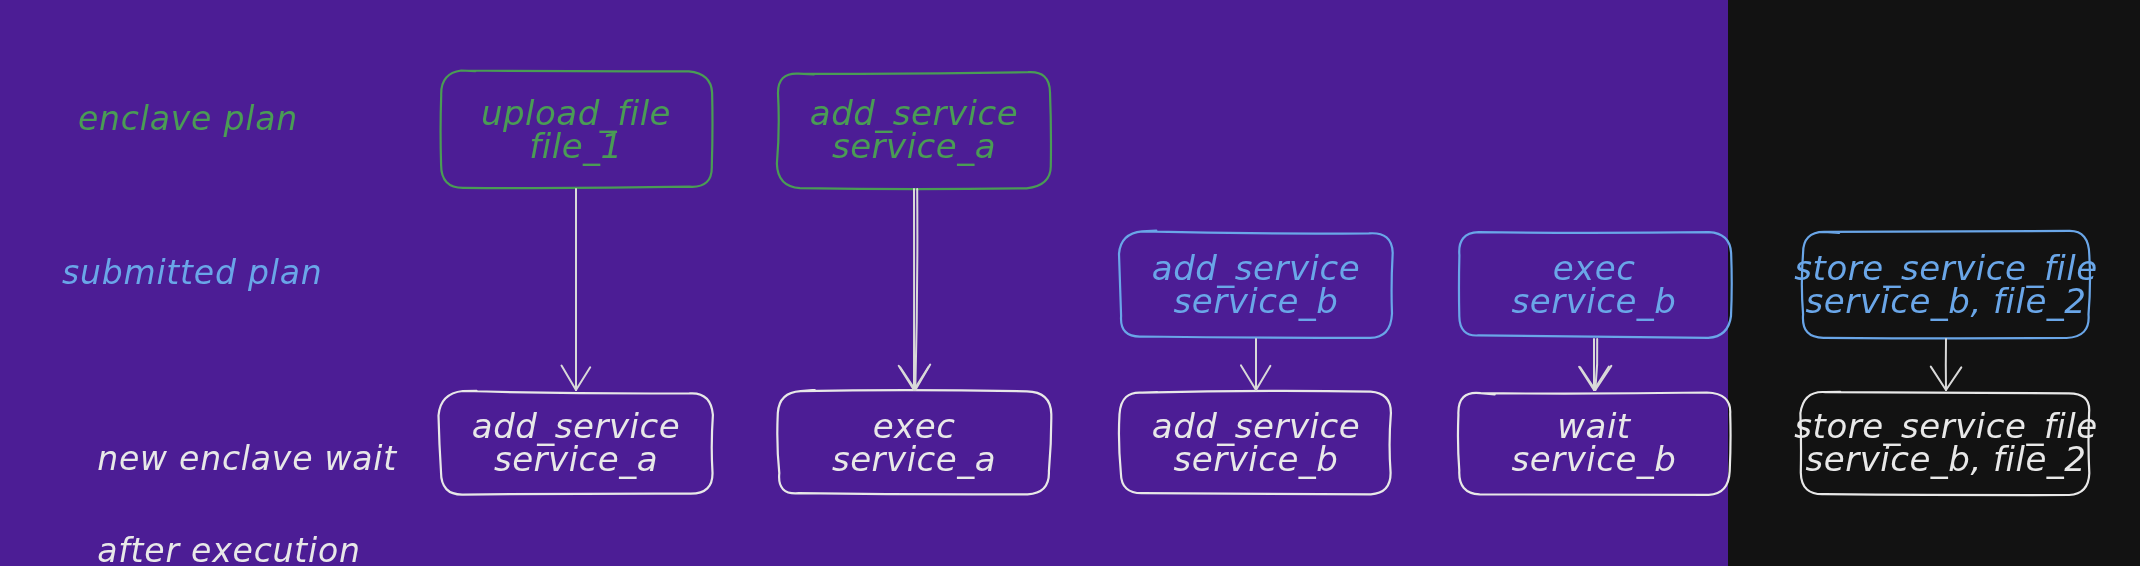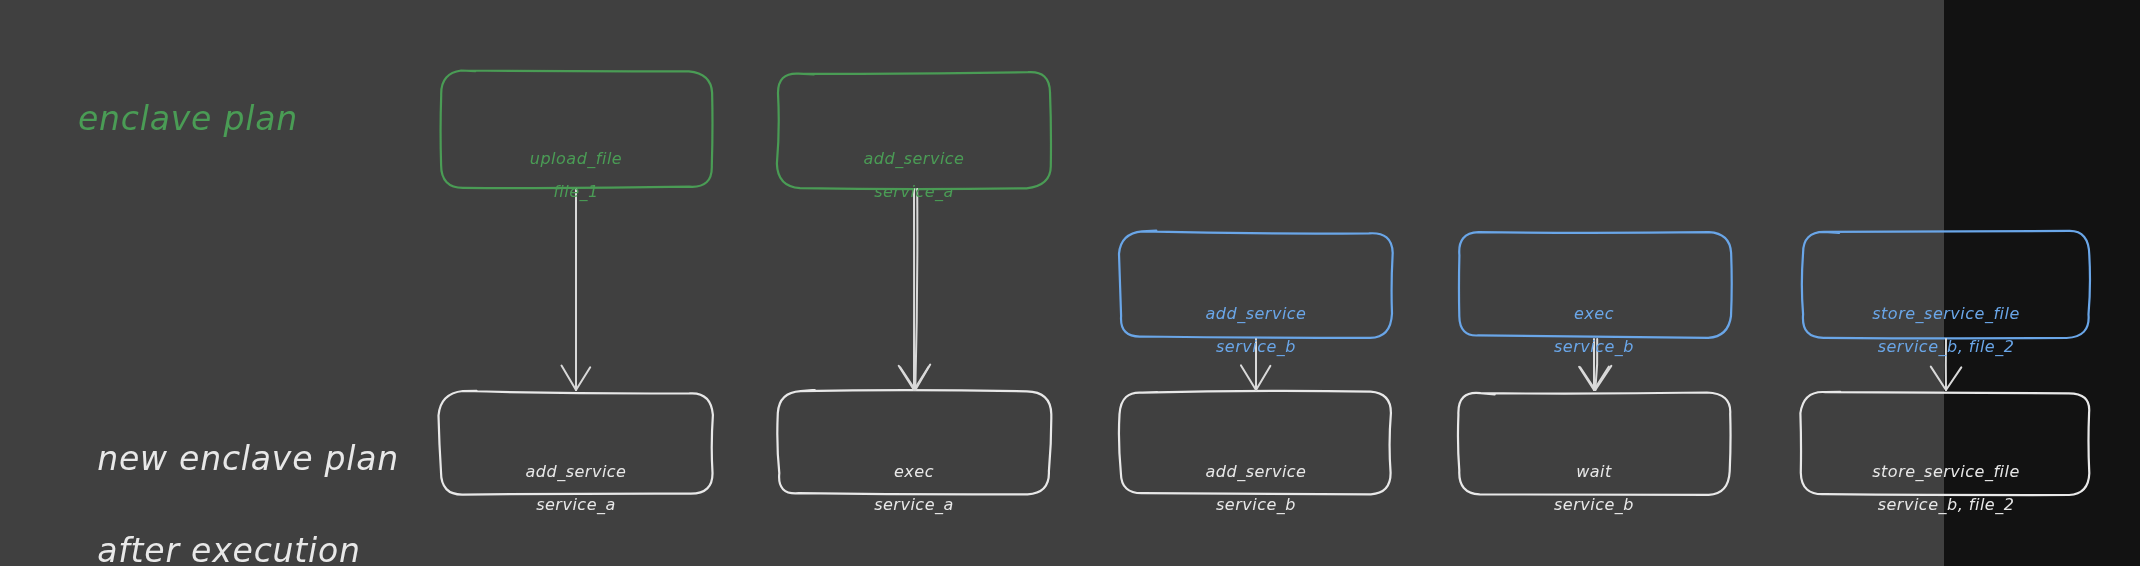--- a/index.html
+++ b/index.html
@@ -8,23 +8,23 @@
     background: #121212;
   }
   body {
     width: 2140px;
     height: 566px;
     overflow: hidden;
     font-family: "DejaVu Sans", sans-serif;
   }
   #canvas {
     position: relative;
-    width: 1944px;
+    width: 1728px;
     height: 566px;
-    background: #404040;
+    background: #4c1d95;
   }
   #sketch {
     position: absolute;
     left: 0;
     top: 0;
     width: 2140px;
     height: 566px;
   }
   .row-label {
     position: absolute;
@@ -43,27 +43,26 @@
 
   .node {
     position: absolute;
     display: flex;
     flex-direction: column;
     align-items: center;
     justify-content: center;
     box-sizing: border-box;
     font-family: "DejaVu Sans", sans-serif;
     font-style: italic;
-    font-size: 16px;
+    font-size: 34px;
     line-height: 33px;
     letter-spacing: 0.5px;
     text-align: center;
     background: transparent;
     pointer-events: auto;
-    margin-top: 45px;
   }
   .node .l1, .node .l2 { white-space: pre; display: block; }
   .node.green { color: #4a9c55; }
   .node.blue  { color: #6aa6e8; }
   .node.white { color: #e8e8e8; }
 </style>
 </head>
 <body>
 
 <div id="canvas">
@@ -97,23 +96,24 @@
       <path d="M 1597.2 339.0 Q 1598.0 364.5 1595.3 390.0" fill="none" stroke="#d9d9d9" stroke-width="2" stroke-linecap="round" stroke-linejoin="round" opacity="1"></path>
       <path d="M 1580.2 367.4 L 1595.3 390.0" fill="none" stroke="#d9d9d9" stroke-width="2" stroke-linecap="round" stroke-linejoin="round" opacity="1"></path>
       <path d="M 1611.3 365.9 L 1595.3 390.0" fill="none" stroke="#d9d9d9" stroke-width="2" stroke-linecap="round" stroke-linejoin="round" opacity="1"></path>
       <path d="M 1946.0 339.0 Q 1945.6 364.5 1946.0 390.0" fill="none" stroke="#d9d9d9" stroke-width="2" stroke-linecap="round" stroke-linejoin="round" opacity="1"></path>
       <path d="M 1930.8 366.6 L 1946.0 390.0" fill="none" stroke="#d9d9d9" stroke-width="2" stroke-linecap="round" stroke-linejoin="round" opacity="1"></path>
       <path d="M 1961.3 367.4 L 1946.0 390.0" fill="none" stroke="#d9d9d9" stroke-width="2" stroke-linecap="round" stroke-linejoin="round" opacity="1"></path>
     </svg>
 
   <div class="row-label label-enclave">enclave plan</div>
 
+  <div class="row-label label-submitted">submitted plan</div>
 
   <div class="row-label label-new">
-    <span>new enclave plan</span><br>
+    <span>new enclave wait</span><br>
     <span>after execution</span>
   </div>
 
   <div class="node green" id="node-ep1" style="left: 440px; top: 72px; width: 272px; height: 115px;">
     <span class="l1">upload_file</span>
     <span class="l2">file_1</span>
   </div>
   <div class="node green" id="node-ep2" style="left: 778px; top: 72px; width: 272px; height: 115px;">
     <span class="l1">add_service</span>
     <span class="l2">service_a</span>

